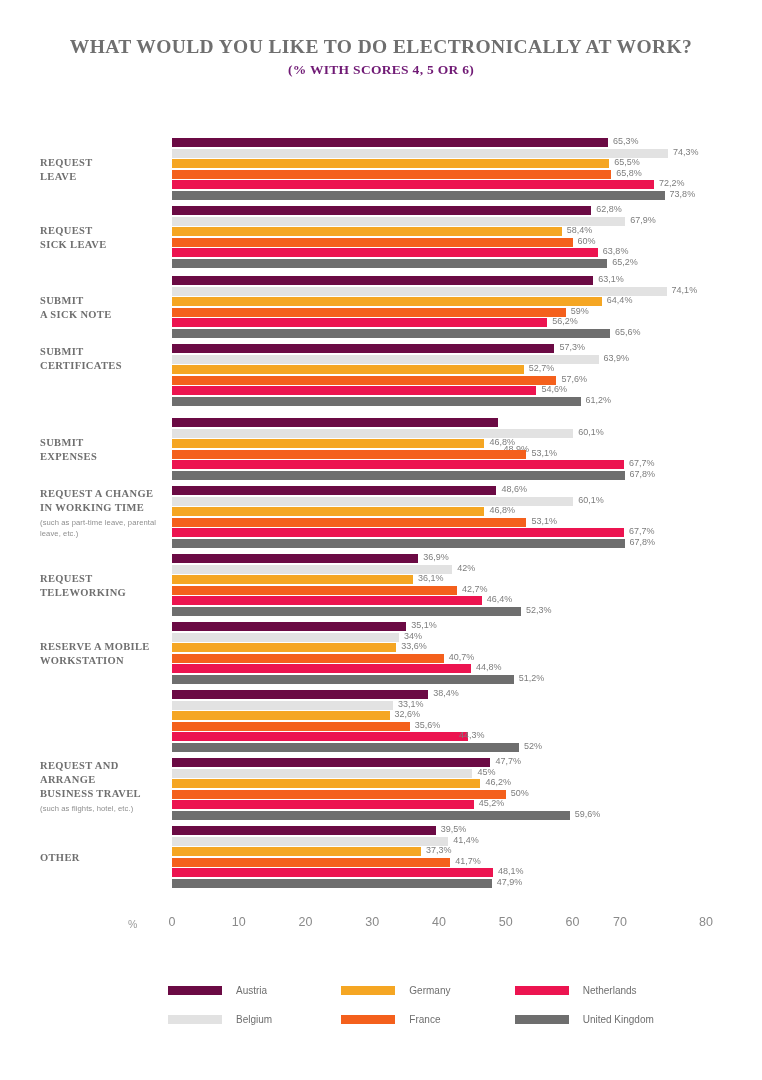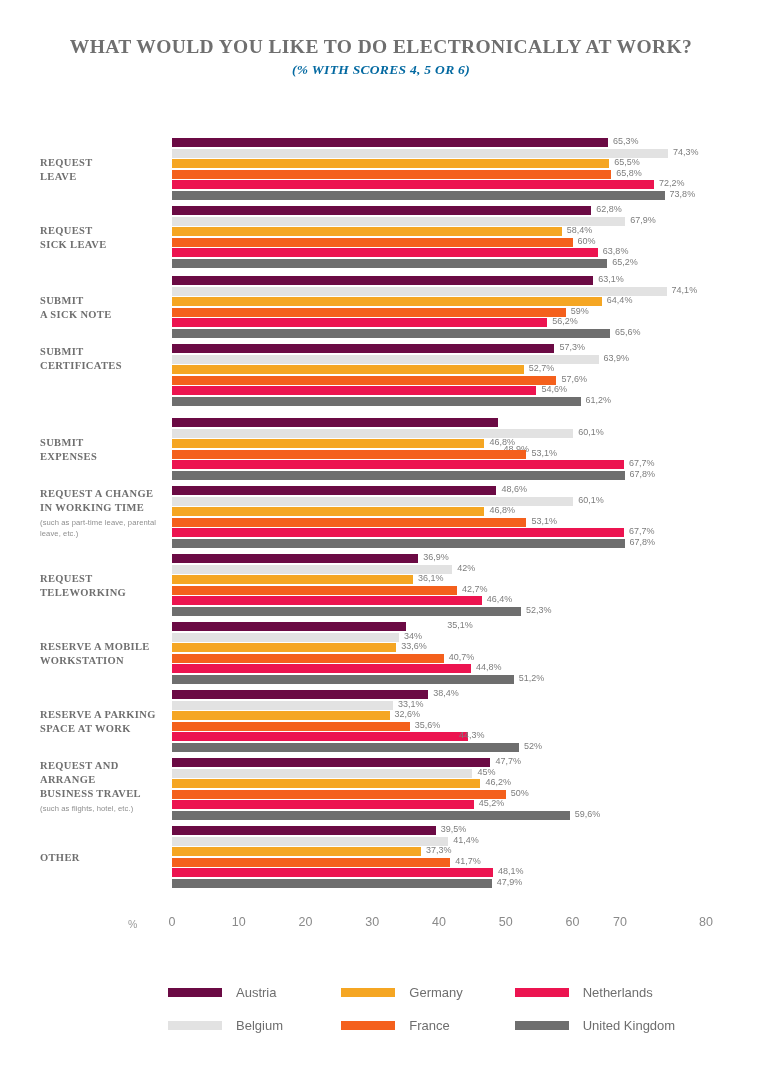--- a/index.html
+++ b/index.html
@@ -20,24 +20,23 @@
     font-weight:bold;
     margin:0;
     padding-top:36px;
     white-space:nowrap;
   }
   .chart-subtitle{
     text-align:center;
     font-family:"Liberation Serif", serif;
     font-size:13.5px;
     letter-spacing:0.3px;
-    color:#0369a1;
+    color:#701a75;
     font-weight:bold;
     margin:4px 0 0 0;
-    font-style:italic;
   }
 
   
   .plot{
     position:absolute;
     left:0; top:118px;
     width:762px; height:790px;
   }
   .cat-label{
     position:absolute;
@@ -120,21 +119,21 @@
   .legend-item{
     display:flex;
     align-items:center;
   }
   .legend-swatch{
     width:54px;height:9px;
     flex:0 0 auto;
   }
   .legend-label{
     margin-left:14px;
-    font-size:13px;
+    font-size:10px;
     color:#6e6e6e;
     font-family:"Liberation Sans", sans-serif;
     white-space:nowrap;
   }
 </style>
 </head>
 <body>
 
 <h1 class="chart-title">WHAT WOULD YOU LIKE TO DO ELECTRONICALLY AT WORK?</h1>
 <div class="chart-subtitle">(% WITH SCORES 4, 5 OR 6)</div>
@@ -367,47 +366,41 @@
     </div>
     <div class="cat-label" style="top: 521.8px; position: absolute;">
       <div class="cat-main">
         <div>RESERVE A MOBILE</div>
         <div>WORKSTATION</div>
       </div>
     </div>
     <div class="bars" style="top: 504px; position: absolute;">
       <div class="bar-row" style="top: 0px; width: 594px;">
         <div class="bar" style="width: 234.292px; background: rgb(107, 10, 68);"></div>
-        <span class="bar-val" style="left: 239.292px; margin-left: 36px;">35,1%</span>
+        <span class="bar-val" style="left: 239.292px;">35,1%</span>
       </div>
       <div class="bar-row" style="top: 10.6px; width: 594px;">
         <div class="bar" style="width: 226.95px; background: rgb(226, 226, 226);"></div>
         <span class="bar-val" style="left: 231.95px;">34%</span>
       </div>
       <div class="bar-row" style="top: 21.2px; width: 594px;">
         <div class="bar" style="width: 224.28px; background: rgb(245, 166, 35);"></div>
         <span class="bar-val" style="left: 229.28px;">33,6%</span>
       </div>
       <div class="bar-row" style="top: 31.8px; width: 594px;">
         <div class="bar" style="width: 271.673px; background: rgb(244, 96, 28);"></div>
         <span class="bar-val" style="left: 276.673px;">40,7%</span>
       </div>
       <div class="bar-row" style="top: 42.4px; width: 594px;">
         <div class="bar" style="width: 299.04px; background: rgb(236, 20, 80);"></div>
         <span class="bar-val" style="left: 304.04px;">44,8%</span>
       </div>
       <div class="bar-row" style="top: 53px; width: 594px;">
         <div class="bar" style="width: 341.76px; background: rgb(110, 110, 110);"></div>
         <span class="bar-val" style="left: 346.76px;">51,2%</span>
-      </div>
-    </div>
-    <div class="cat-label" style="top: 589.8px; position: absolute;">
-      <div class="cat-main">
-        <div>RESERVE A PARKING</div>
-        <div>SPACE AT WORK</div>
       </div>
     </div>
     <div class="bars" style="top: 572px; position: absolute;">
       <div class="bar-row" style="top: 0px; width: 594px;">
         <div class="bar" style="width: 256.32px; background: rgb(107, 10, 68);"></div>
         <span class="bar-val" style="left: 261.32px;">38,4%</span>
       </div>
       <div class="bar-row" style="top: 10.6px; width: 594px;">
         <div class="bar" style="width: 220.942px; background: rgb(226, 226, 226);"></div>
         <span class="bar-val" style="left: 225.942px;">33,1%</span>

